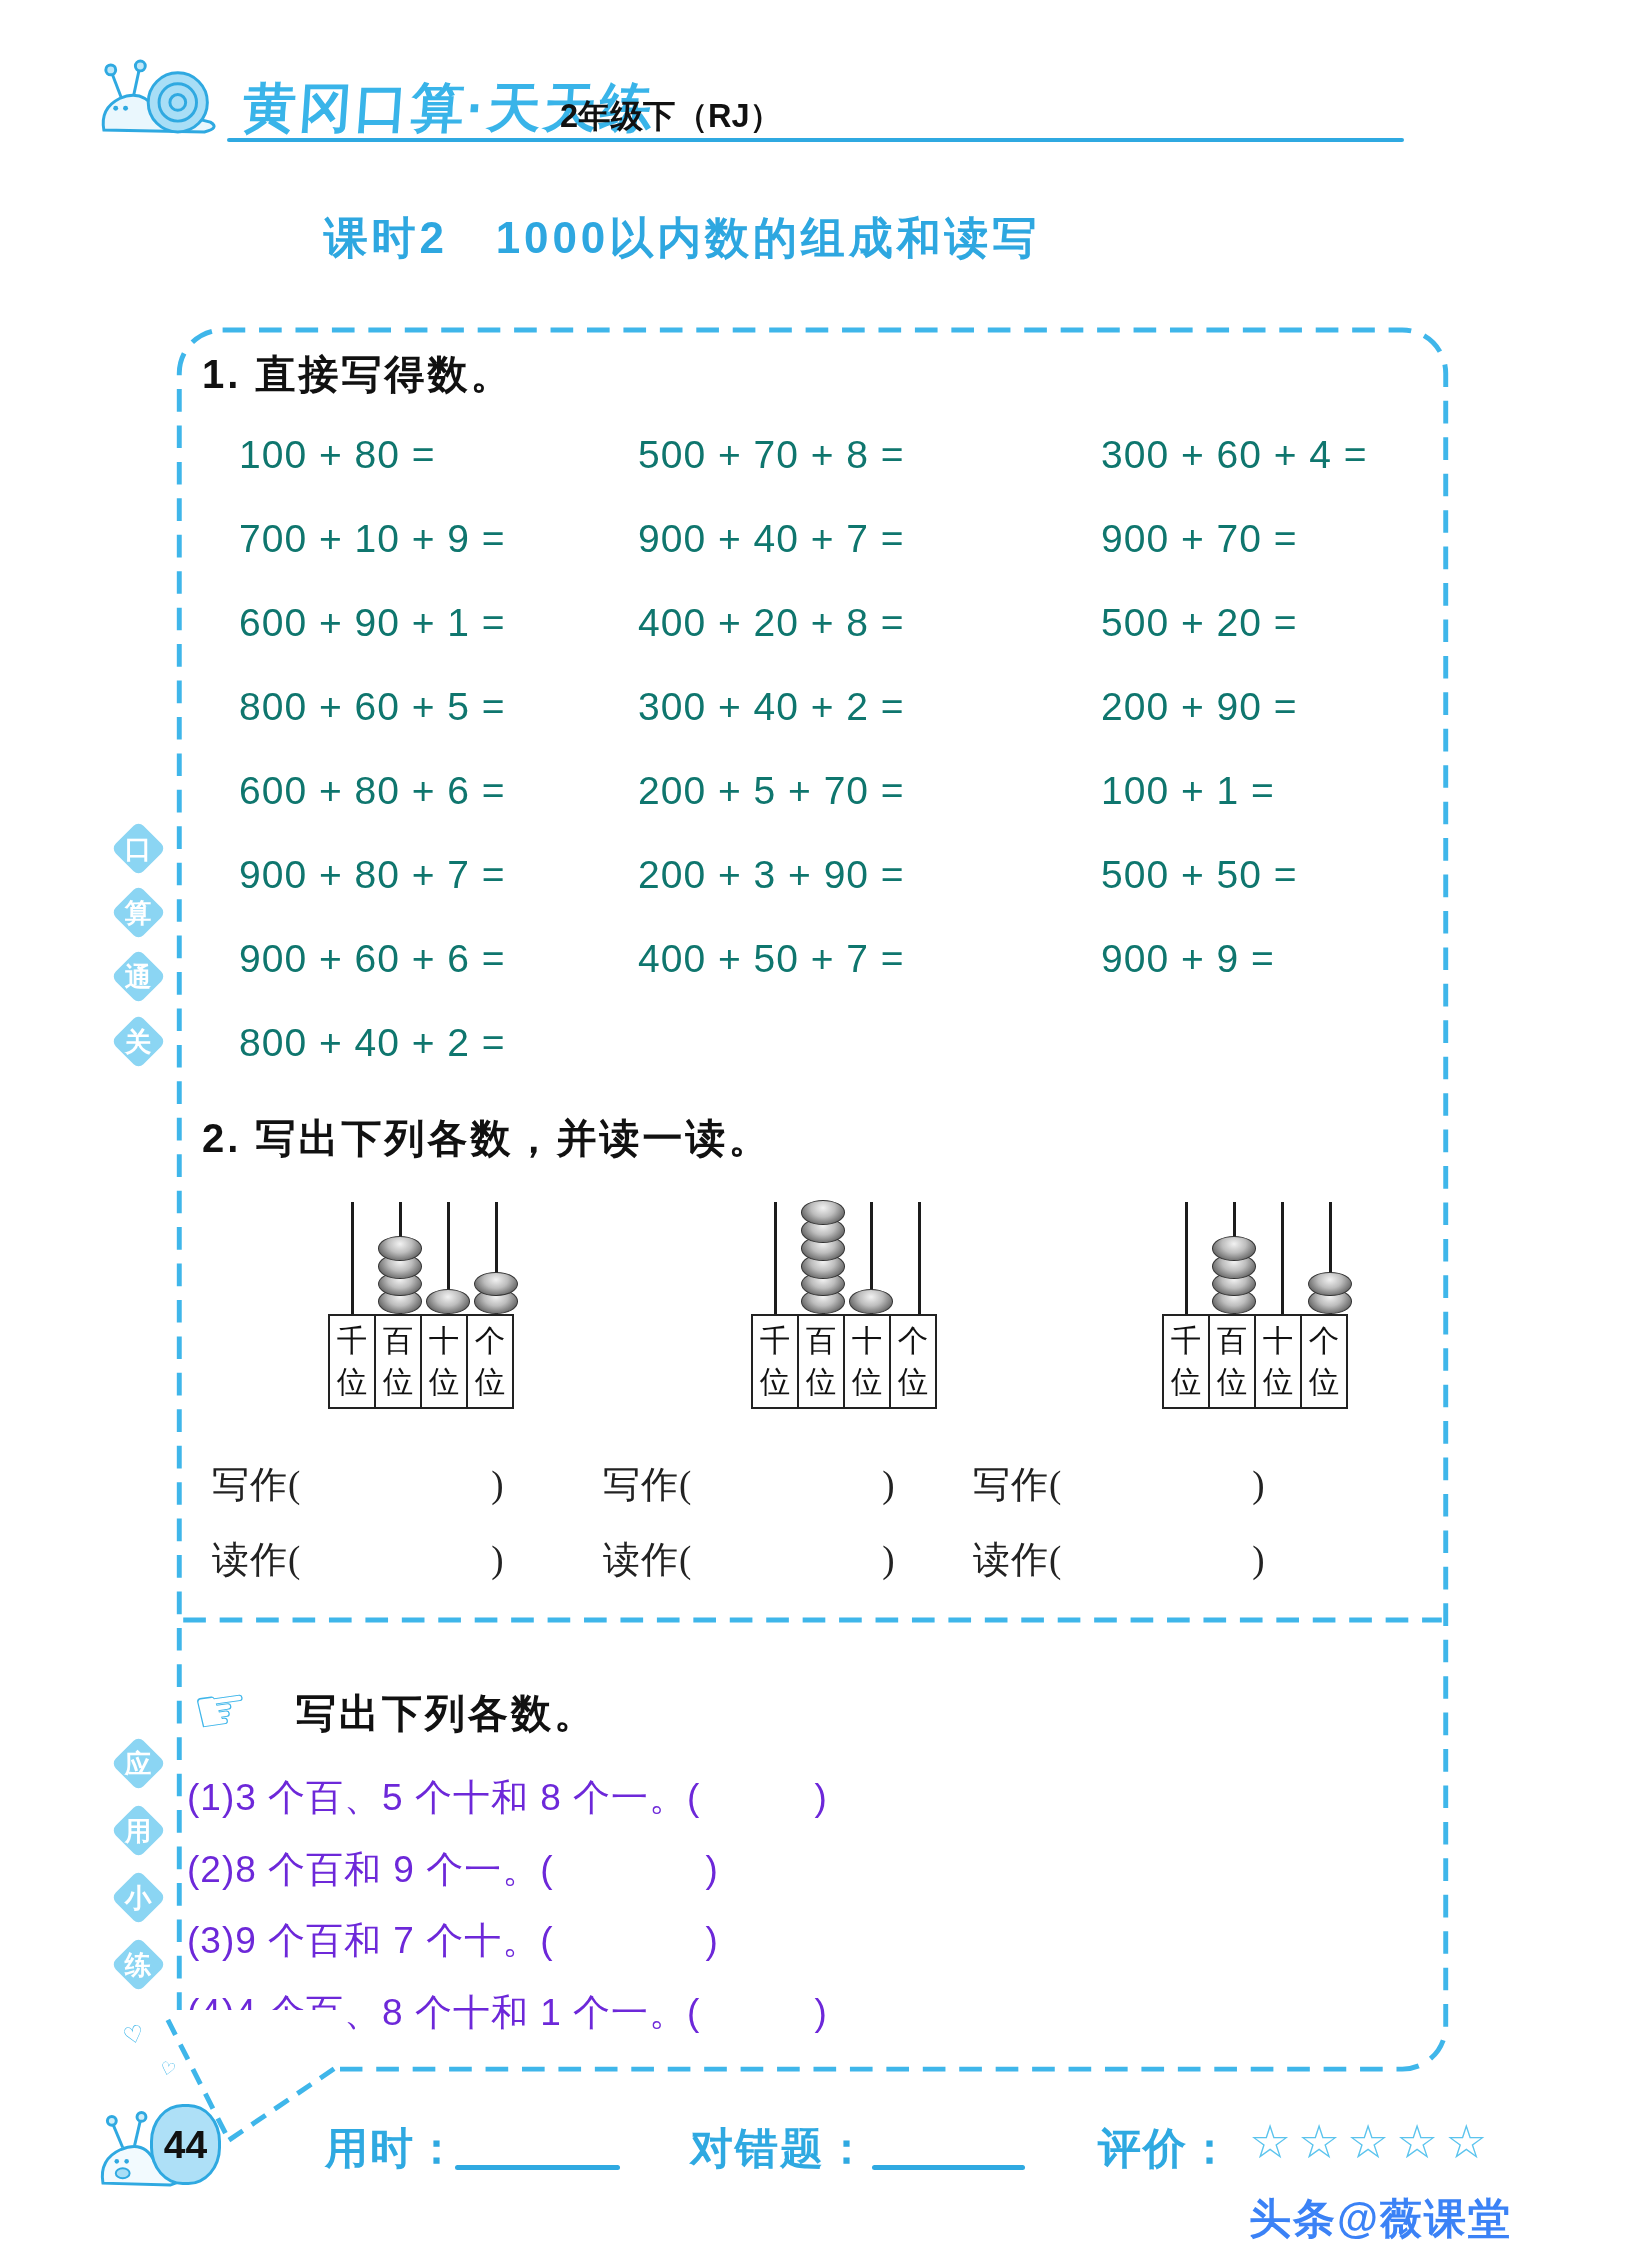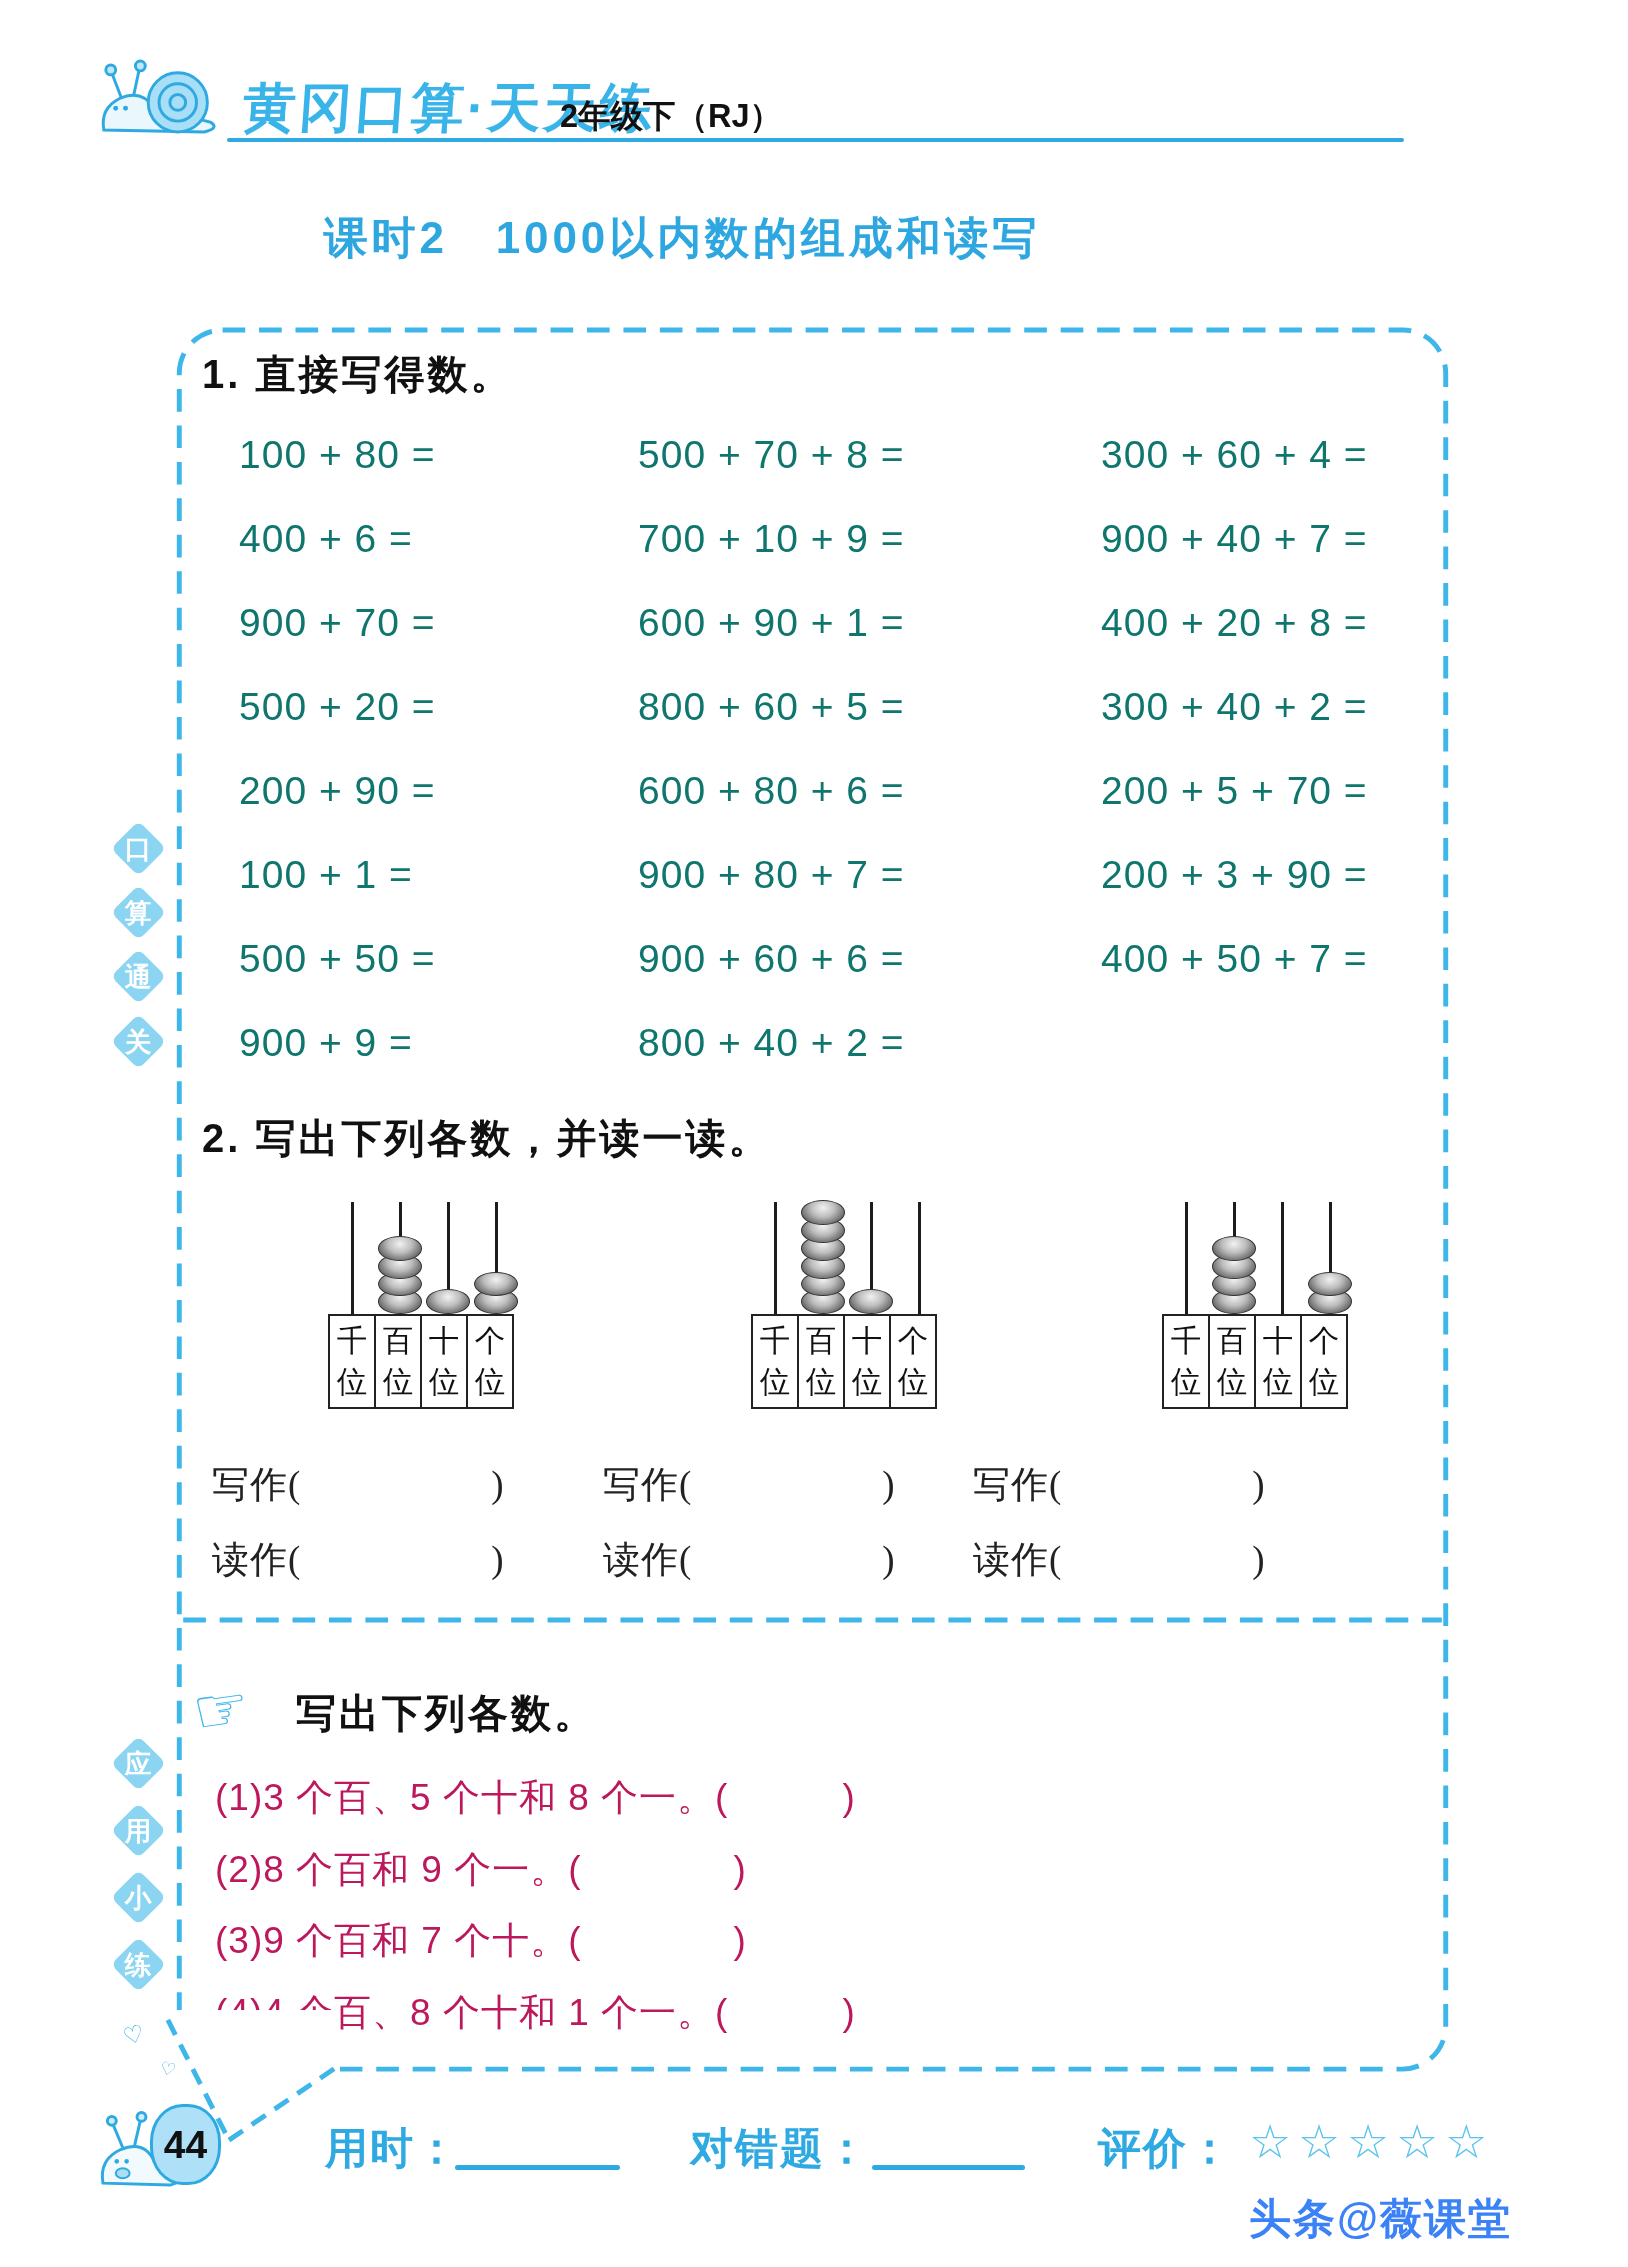--- a/index.html
+++ b/index.html
@@ -27,21 +27,21 @@
   .rod{position:absolute;left:22.7px;top:0;width:3px;height:112px;background:#1c1c1c;}
   .bead{position:absolute;left:2px;width:44px;height:24.6px;border-radius:50%;
         background:radial-gradient(ellipse at 50% 30%, #f2f2f2 0%, #bdbdbd 40%, #6d6d6d 75%, #474747 100%);
         border:1px solid #333;box-sizing:border-box;}
   .ptable{display:flex;}
   .pcell{width:44px;height:91px;border:2px solid #222;margin-right:-2px;display:flex;flex-direction:column;
          align-items:center;justify-content:center;font-family:"Liberation Serif",serif;font-size:30.5px;line-height:41px;color:#111;background:#fff;}
 
   .paren-line{font-size:37px;color:#222;font-family:"Liberation Serif",serif;white-space:pre;letter-spacing:1px;}
 
-  .item-line{font-size:37px;color:#be185d;white-space:pre;letter-spacing:1px;margin-left:28px;}
+  .item-line{font-size:37px;color:#6d28d9;white-space:pre;letter-spacing:1px;}
 
   
   .diamond{position:absolute;width:39px;height:39px;background:#8bd5f3;border-radius:6.9px;transform:rotate(45deg);
            display:flex;align-items:center;justify-content:center;}
   .diamond span{transform:rotate(-45deg);color:#fff;font-weight:bold;font-size:26.6px;}
 
   
   .f-label{font-size:43px;font-weight:bold;color:#2fa9e1;letter-spacing:2px;white-space:nowrap;}
   .f-line{height:4.9px;background:#2fa9e1;border-radius:3px;}
   .stars{font-size:47px;color:#5bc4ee;letter-spacing:6.9px;white-space:nowrap;}
@@ -78,21 +78,20 @@
     <rect x="4" y="4" width="1286" height="1766" rx="44" fill="none" stroke="#3fb6ea" stroke-width="5" stroke-dasharray="23 14"></rect>
     <line x1="8" y1="1314" x2="1286" y2="1314" stroke="#3fb6ea" stroke-width="5" stroke-dasharray="23 14"></line>
   </svg>
 
   <div class="abs h-black" style="left:202px;top:347px;z-index:2;">1. 直接写得数。</div>
 
   <div class="abs pgrid" style="left:239px;top:413px;width:1197px;z-index:2;">
     <span>100 + 80 =</span>
       <span>500 + 70 + 8 =</span>
       <span>300 + 60 + 4 =</span>
-    <span>400 + 6 =</span>
       <span>700 + 10 + 9 =</span>
       <span>900 + 40 + 7 =</span>
     <span>900 + 70 =</span>
       <span>600 + 90 + 1 =</span>
       <span>400 + 20 + 8 =</span>
     <span>500 + 20 =</span>
       <span>800 + 60 + 5 =</span>
       <span>300 + 40 + 2 =</span>
     <span>200 + 90 =</span>
       <span>600 + 80 + 6 =</span>

